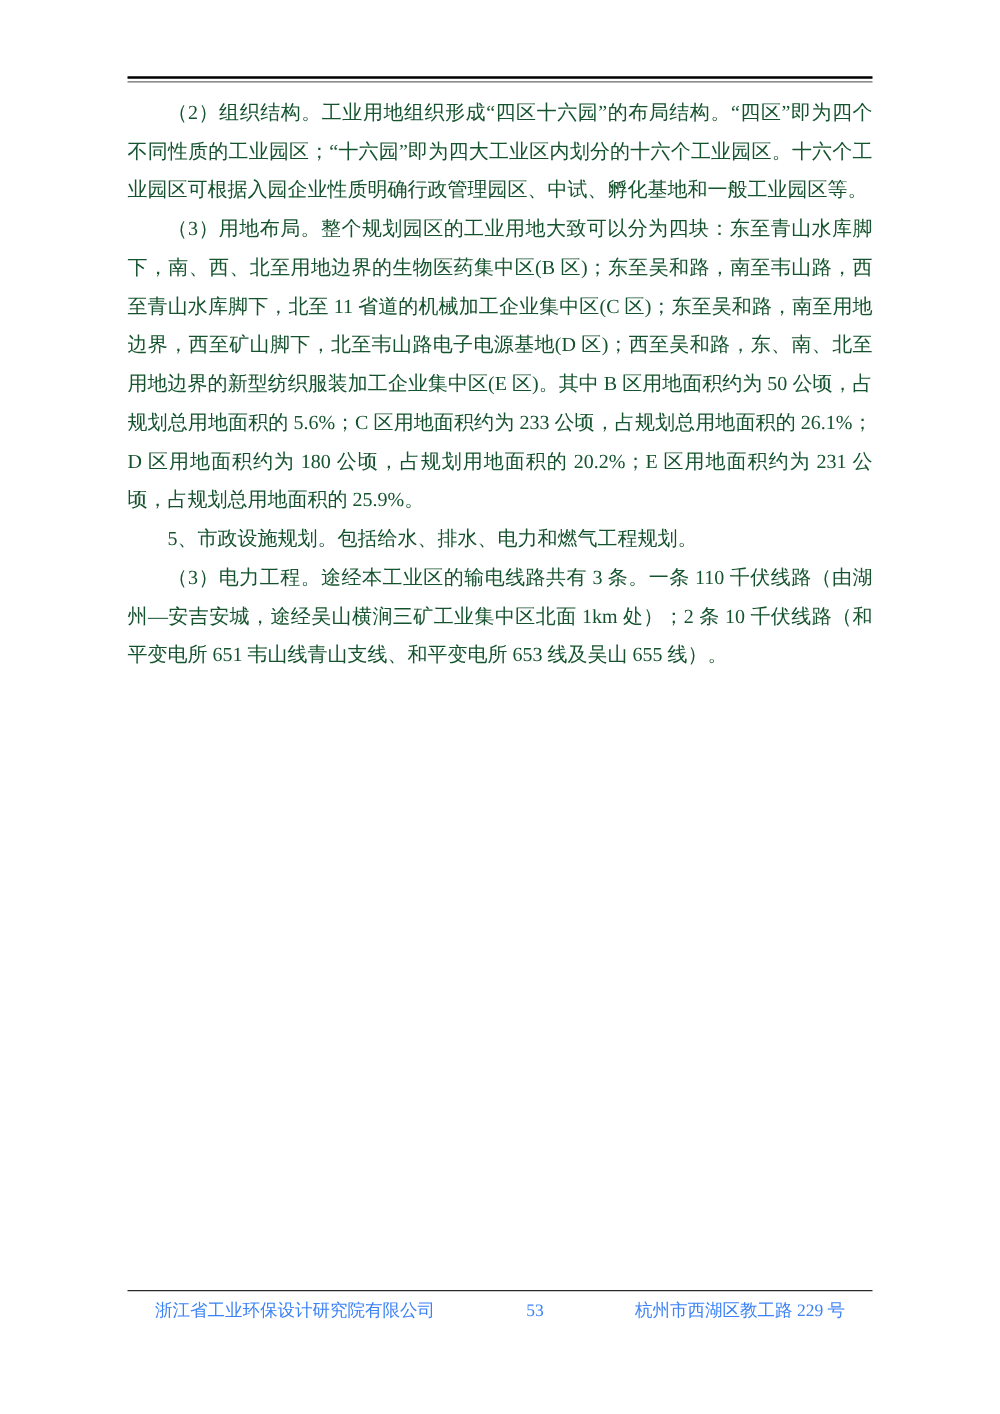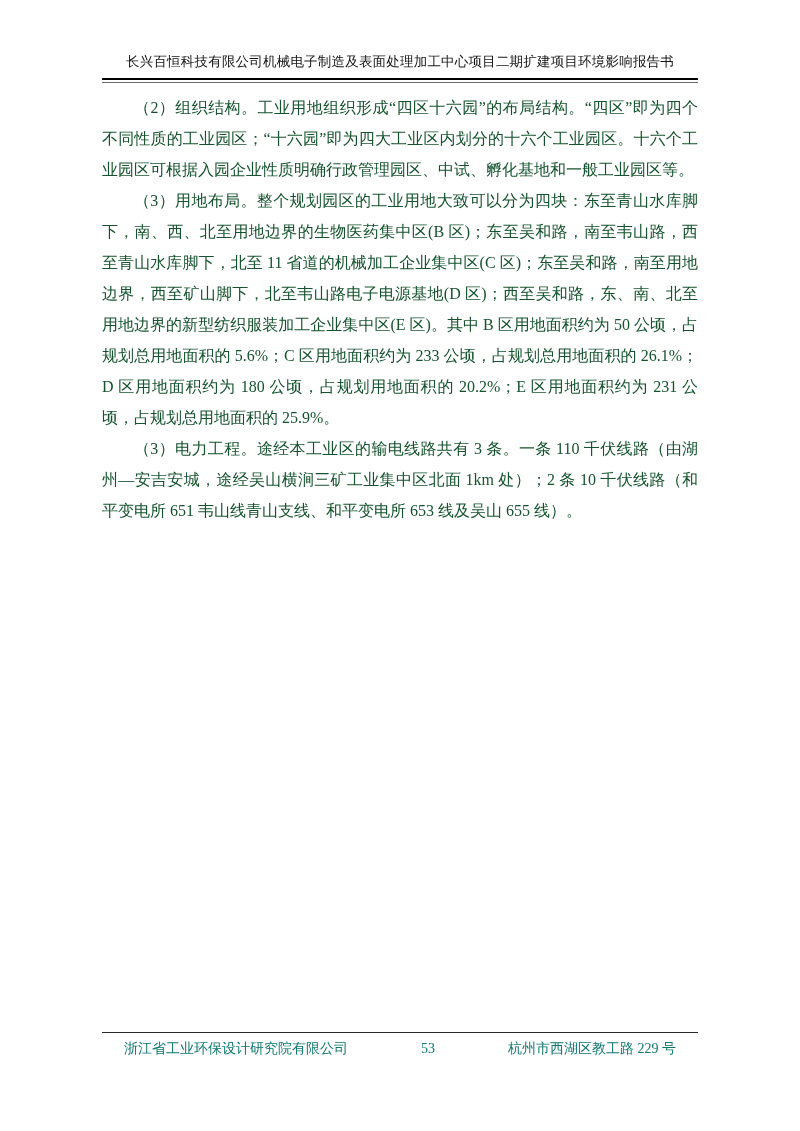--- a/index.html
+++ b/index.html
@@ -52,40 +52,40 @@
     right: 102px;
     top: 1032px;
     border-top: 1.5px solid #2a2a2a;
   }
   .footer-row {
     display: flex;
     justify-content: space-between;
     align-items: baseline;
     padding: 7px 22px 0 22px;
     font-size: 14px;
-    color: #0f766e;
+    color: #3b82f6;
     text-align: right;
   }
   .footer-row span {
     white-space: nowrap;
   }
 </style>
 </head>
 <body>
 
 <div class="page">
 
   <div class="header">
-    <div class="header-title">长兴百恒科技有限公司机械电子制造及表面处理加工中心项目二期扩建项目环境影响报告书</div>
     <div class="header-rule"></div>
   </div>
 
   <div class="doc-body">
     <p>（2）组织结构。工业用地组织形成“四区十六园”的布局结构。“四区”即为四个不同性质的工业园区；“十六园”即为四大工业区内划分的十六个工业园区。十六个工业园区可根据入园企业性质明确行政管理园区、中试、孵化基地和一般工业园区等。</p>
     <p>（3）用地布局。整个规划园区的工业用地大致可以分为四块：东至青山水库脚下，南、西、北至用地边界的生物医药集中区(B 区)；东至吴和路，南至韦山路，西至青山水库脚下，北至 11 省道的机械加工企业集中区(C 区)；东至吴和路，南至用地边界，西至矿山脚下，北至韦山路电子电源基地(D 区)；西至吴和路，东、南、北至用地边界的新型纺织服装加工企业集中区(E 区)。其中 B 区用地面积约为 50 公顷，占规划总用地面积的 5.6%；C 区用地面积约为 233 公顷，占规划总用地面积的 26.1%；D 区用地面积约为 180 公顷，占规划用地面积的 20.2%；E 区用地面积约为 231 公顷，占规划总用地面积的 25.9%。</p>
+    <p>5、市政设施规划。包括给水、排水、电力和燃气工程规划。</p>
     <p>（3）电力工程。途经本工业区的输电线路共有 3 条。一条 110 千伏线路（由湖州—安吉安城，途经吴山横涧三矿工业集中区北面 1km 处）；2 条 10 千伏线路（和平变电所 651 韦山线青山支线、和平变电所 653 线及吴山 655 线）。</p>
   </div>
 
   <div class="footer">
     <div class="footer-row">
       <span>浙江省工业环保设计研究院有限公司</span>
       <span>53</span>
       <span>杭州市西湖区教工路 229 号</span>
     </div>
   </div>

